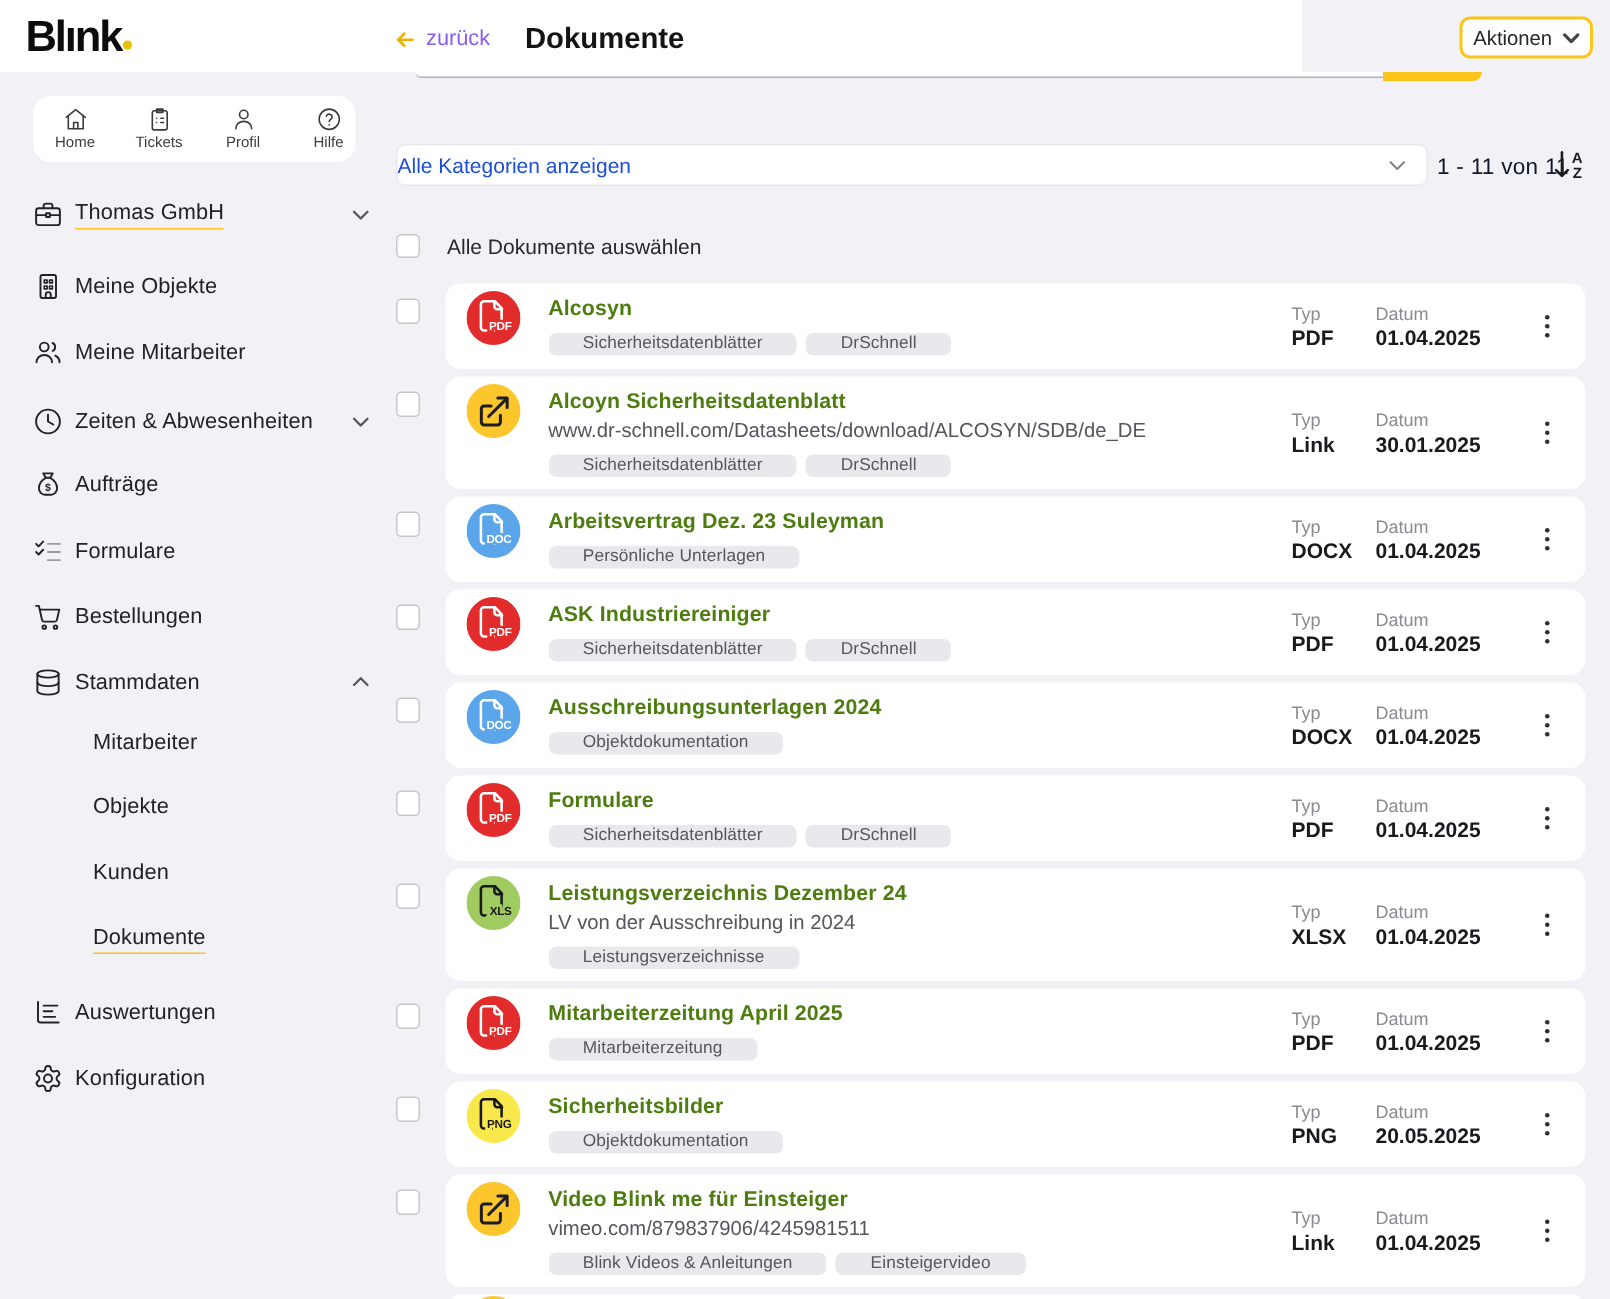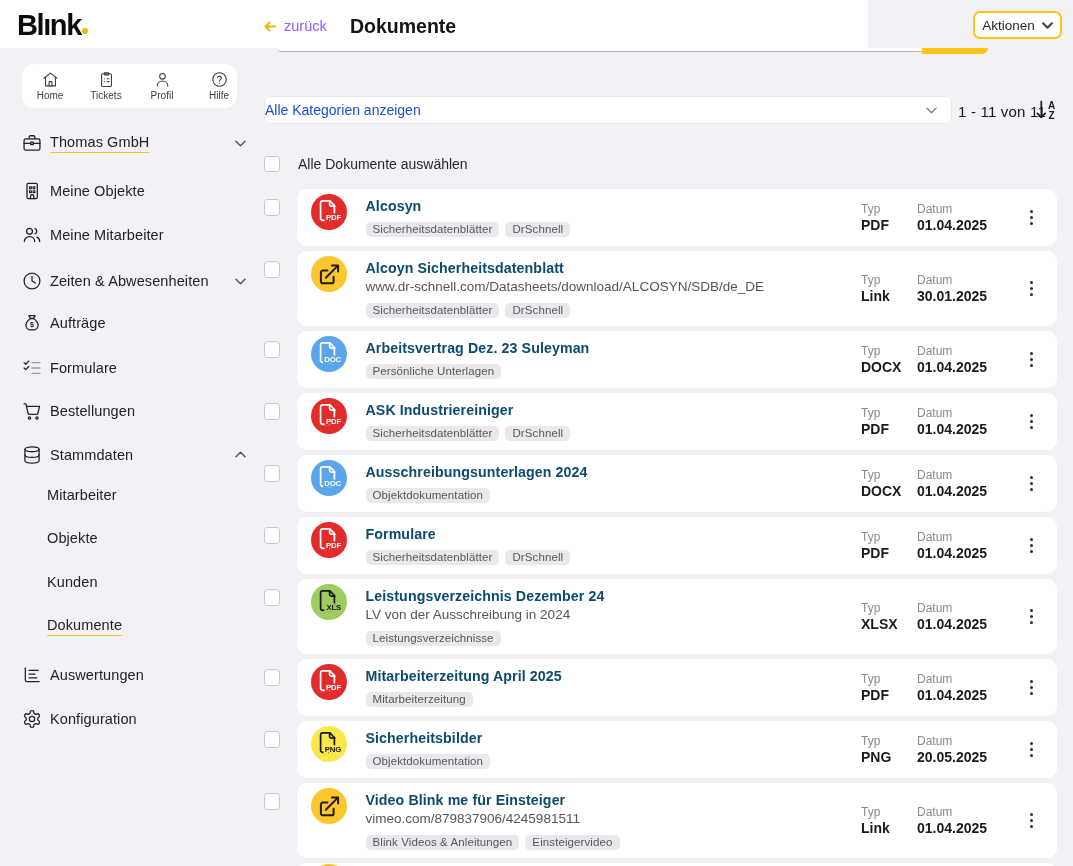--- a/index.html
+++ b/index.html
@@ -16,41 +16,41 @@
 .quickcard{position:absolute;left:22px;top:16px;width:215px;height:44px;background:#fff;border-radius:12px}
 .qitem{position:absolute;top:7px;width:56px;text-align:center}
 .qitem svg{display:block;margin:0 auto}
 .qitem .ql{display:block;font-size:10px;color:#3c3c41;margin-top:2px}
 .nav{position:absolute;left:0;top:0;width:256px}
 .nitem{position:absolute;left:22px;height:24px;display:flex;align-items:center}
 .nitem .nicon{width:20px;height:20px;margin-right:8px}
 .nitem .ntext{font-size:14.5px;color:#222226;letter-spacing:0.1px}
 .nitem .ntext.bold{font-weight:500;border-bottom:1.5px solid #fbc02d;padding-bottom:2px}
 .nitem .chev{position:absolute;left:213px}
-.sub .ntext{margin-left:25px}
+.sub .ntext{margin-left:40px}
 .main{position:absolute;left:256px;top:48px;width:817px;height:818px;background:#f2f2f6;overflow:hidden}
 .searchrem{position:absolute;left:21px;top:0;width:711px;height:4.3px;background:#fff;border-bottom:1px solid #b0b0b5;border-radius:0 0 6px 6px}
 .searchyellow{position:absolute;left:666px;top:0;width:66px;height:6px;background:#fcc419;border-radius:0 0 7px 0}
 .selectbox{position:absolute;left:8px;top:47.5px;width:688px;height:28.5px;background:#fff;border:1px solid #e9e9ed;border-radius:6px;display:flex;align-items:center}
 .selectbox .st{font-size:14px;color:#1d4ed8;margin-left:0}
 .selectbox svg{position:absolute;right:14px;top:10px}
 .count{position:absolute;left:702px;top:55px;font-size:15px;color:#0f172a;white-space:nowrap;letter-spacing:0.2px}
 .sorticon{position:absolute;left:780px;top:52px}
 .cb{position:absolute;left:7.5px;width:16.5px;height:16.5px;background:#fff;border:1.5px solid #c6c6cc;border-radius:3.5px}
 .selall{position:absolute;left:42px;top:108px;font-size:14px;color:#28282c}
 .cards{position:absolute;left:40.5px;top:141px;width:760.5px}
 .card{position:relative;background:#fff;border-radius:10px;margin-bottom:5px}
 .card.h2{height:57px}
 .card.h3{height:75px}
 .card .ficon{position:absolute;left:14px;top:5px}
 .card .body{padding:8px 0 0 69px}
-.title{font-size:14.2px;font-weight:600;color:#0c4a6e;line-height:18px;letter-spacing:0.1px}
+.title{font-size:14.2px;font-weight:600;color:#4d7c0f;line-height:18px;letter-spacing:0.1px}
 .url{font-size:13.5px;color:#55555c;line-height:19px;margin-top:0}
 .tags{margin-top:5px;line-height:15px}
-.tag{display:inline-block;height:15px;line-height:15.5px;padding:0 7px;border-radius:5px;background:#e9e9ed;color:#55555c;font-size:11.5px;margin-right:6px;letter-spacing:0.1px}
+.tag{display:inline-block;height:15px;line-height:15.5px;padding:0 23px;border-radius:5px;background:#e9e9ed;color:#55555c;font-size:11.5px;margin-right:6px;letter-spacing:0.1px}
 .meta{position:absolute;top:50%;transform:translateY(-50%)}
 .meta .lab{font-size:12px;color:#8a8a90;line-height:15px}
 .meta .val{font-size:14px;font-weight:700;color:#1a1a1e;line-height:17px}
 .mtyp{left:564.5px}
 .mdat{left:620.5px}
 .dots{position:absolute;left:733.5px;top:50%;transform:translateY(-50%);display:flex;flex-direction:column;gap:3.2px}
 .dots i{width:3.2px;height:3.2px;border-radius:50%;background:#2e2e33}
 </style></head><body>
 <div class="header">
  <div class="logo">Blınk<span class="dot"></span></div>

